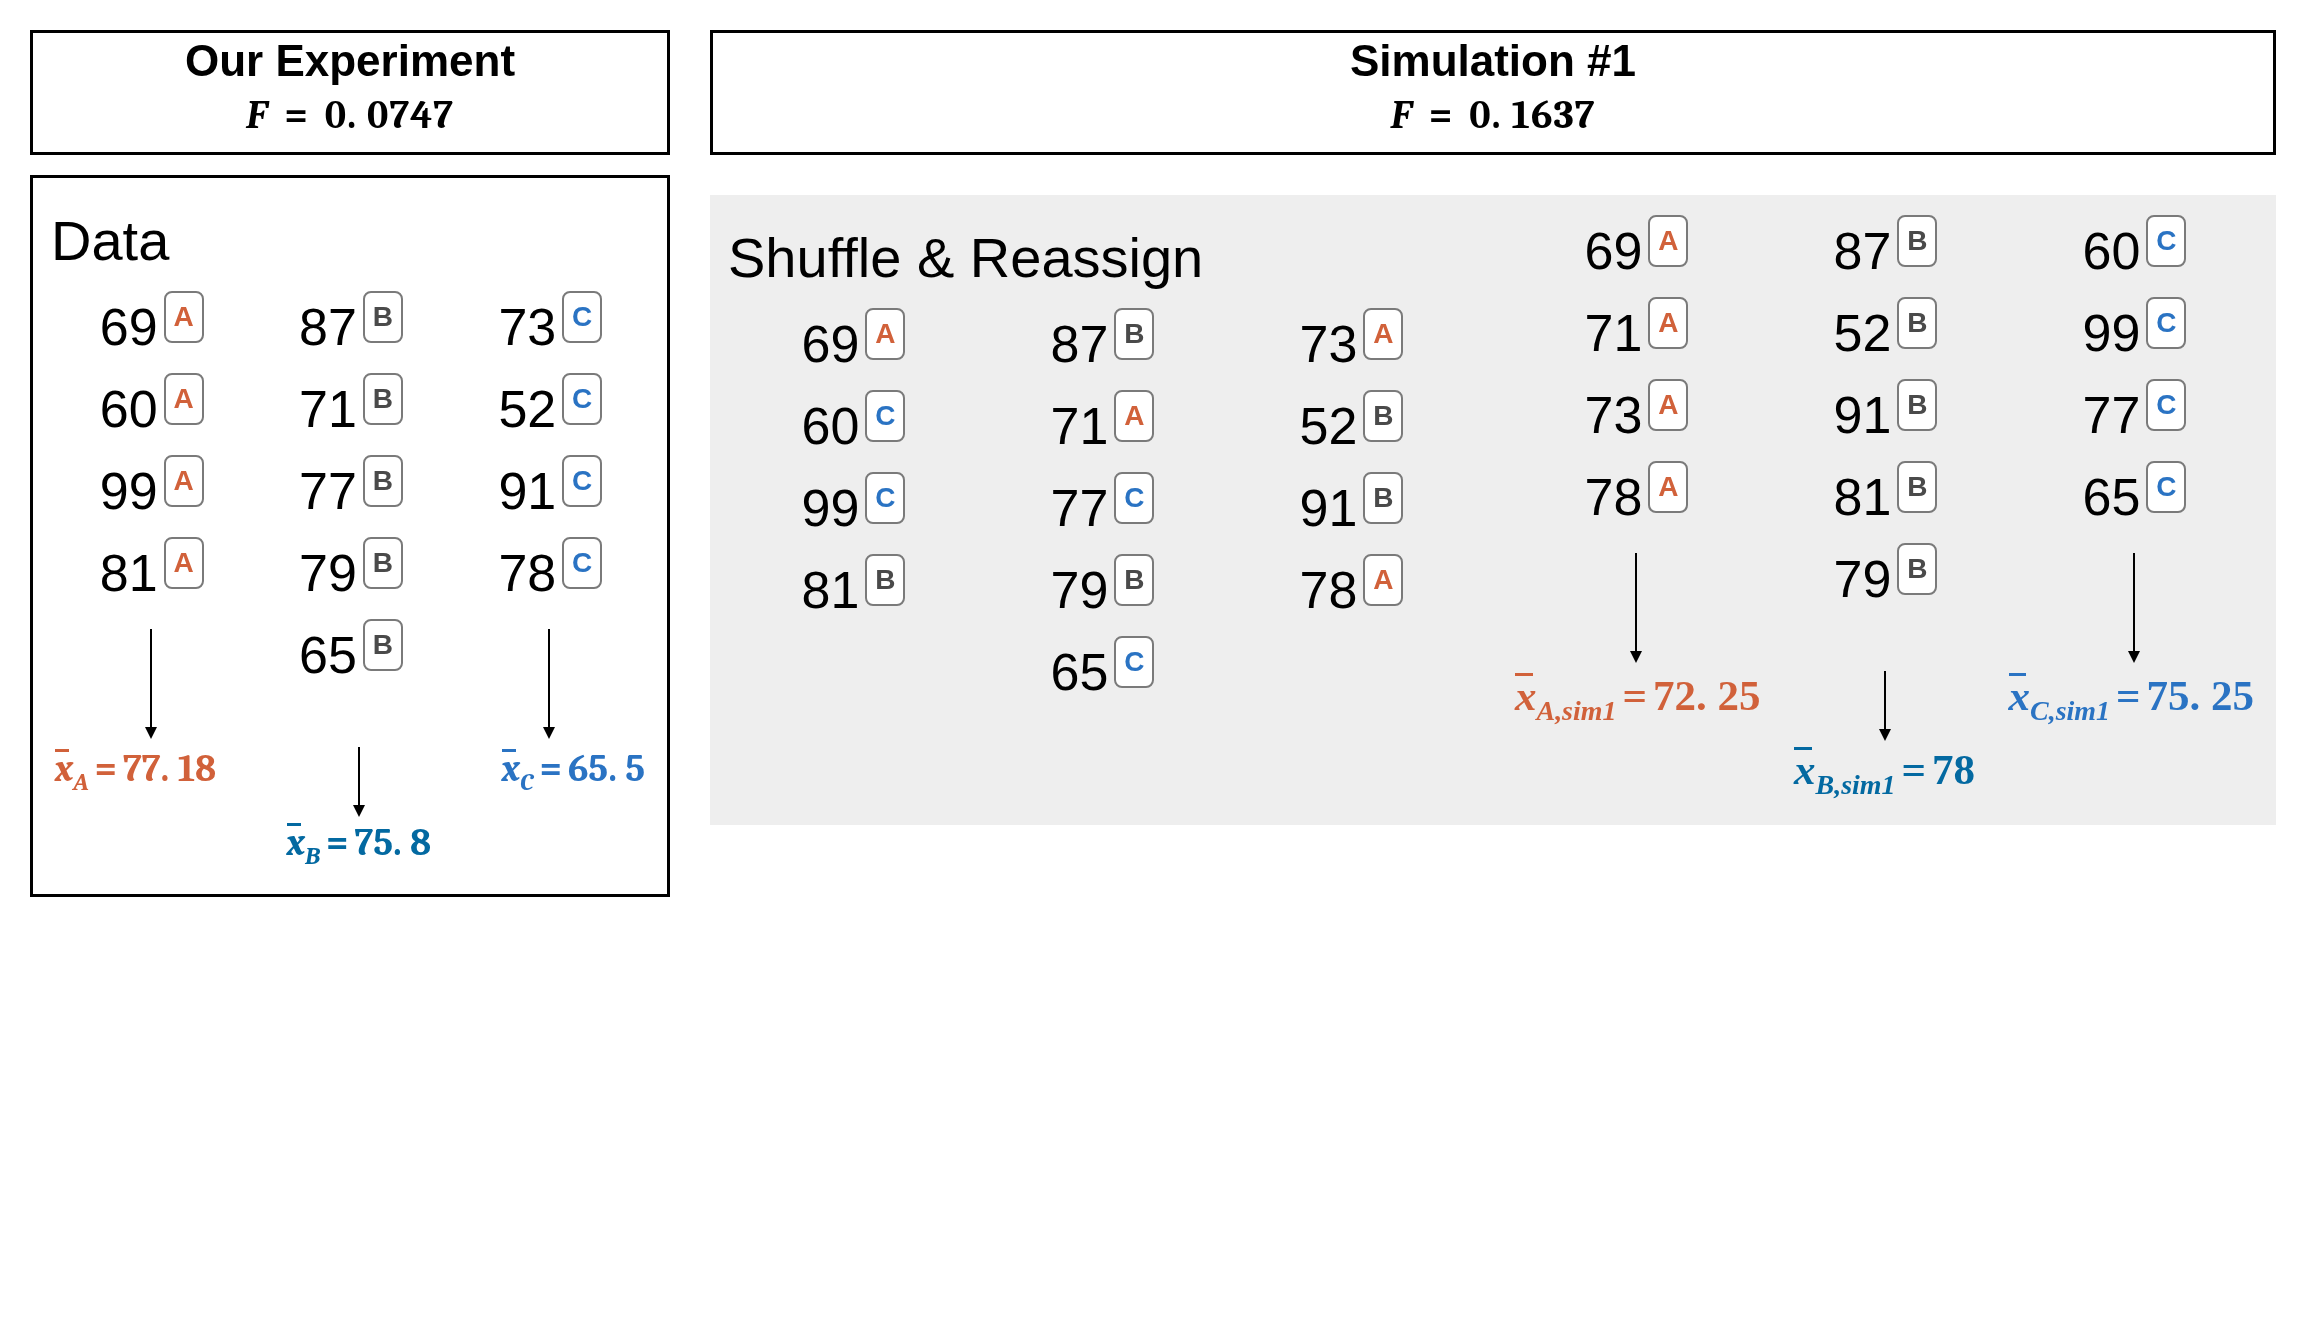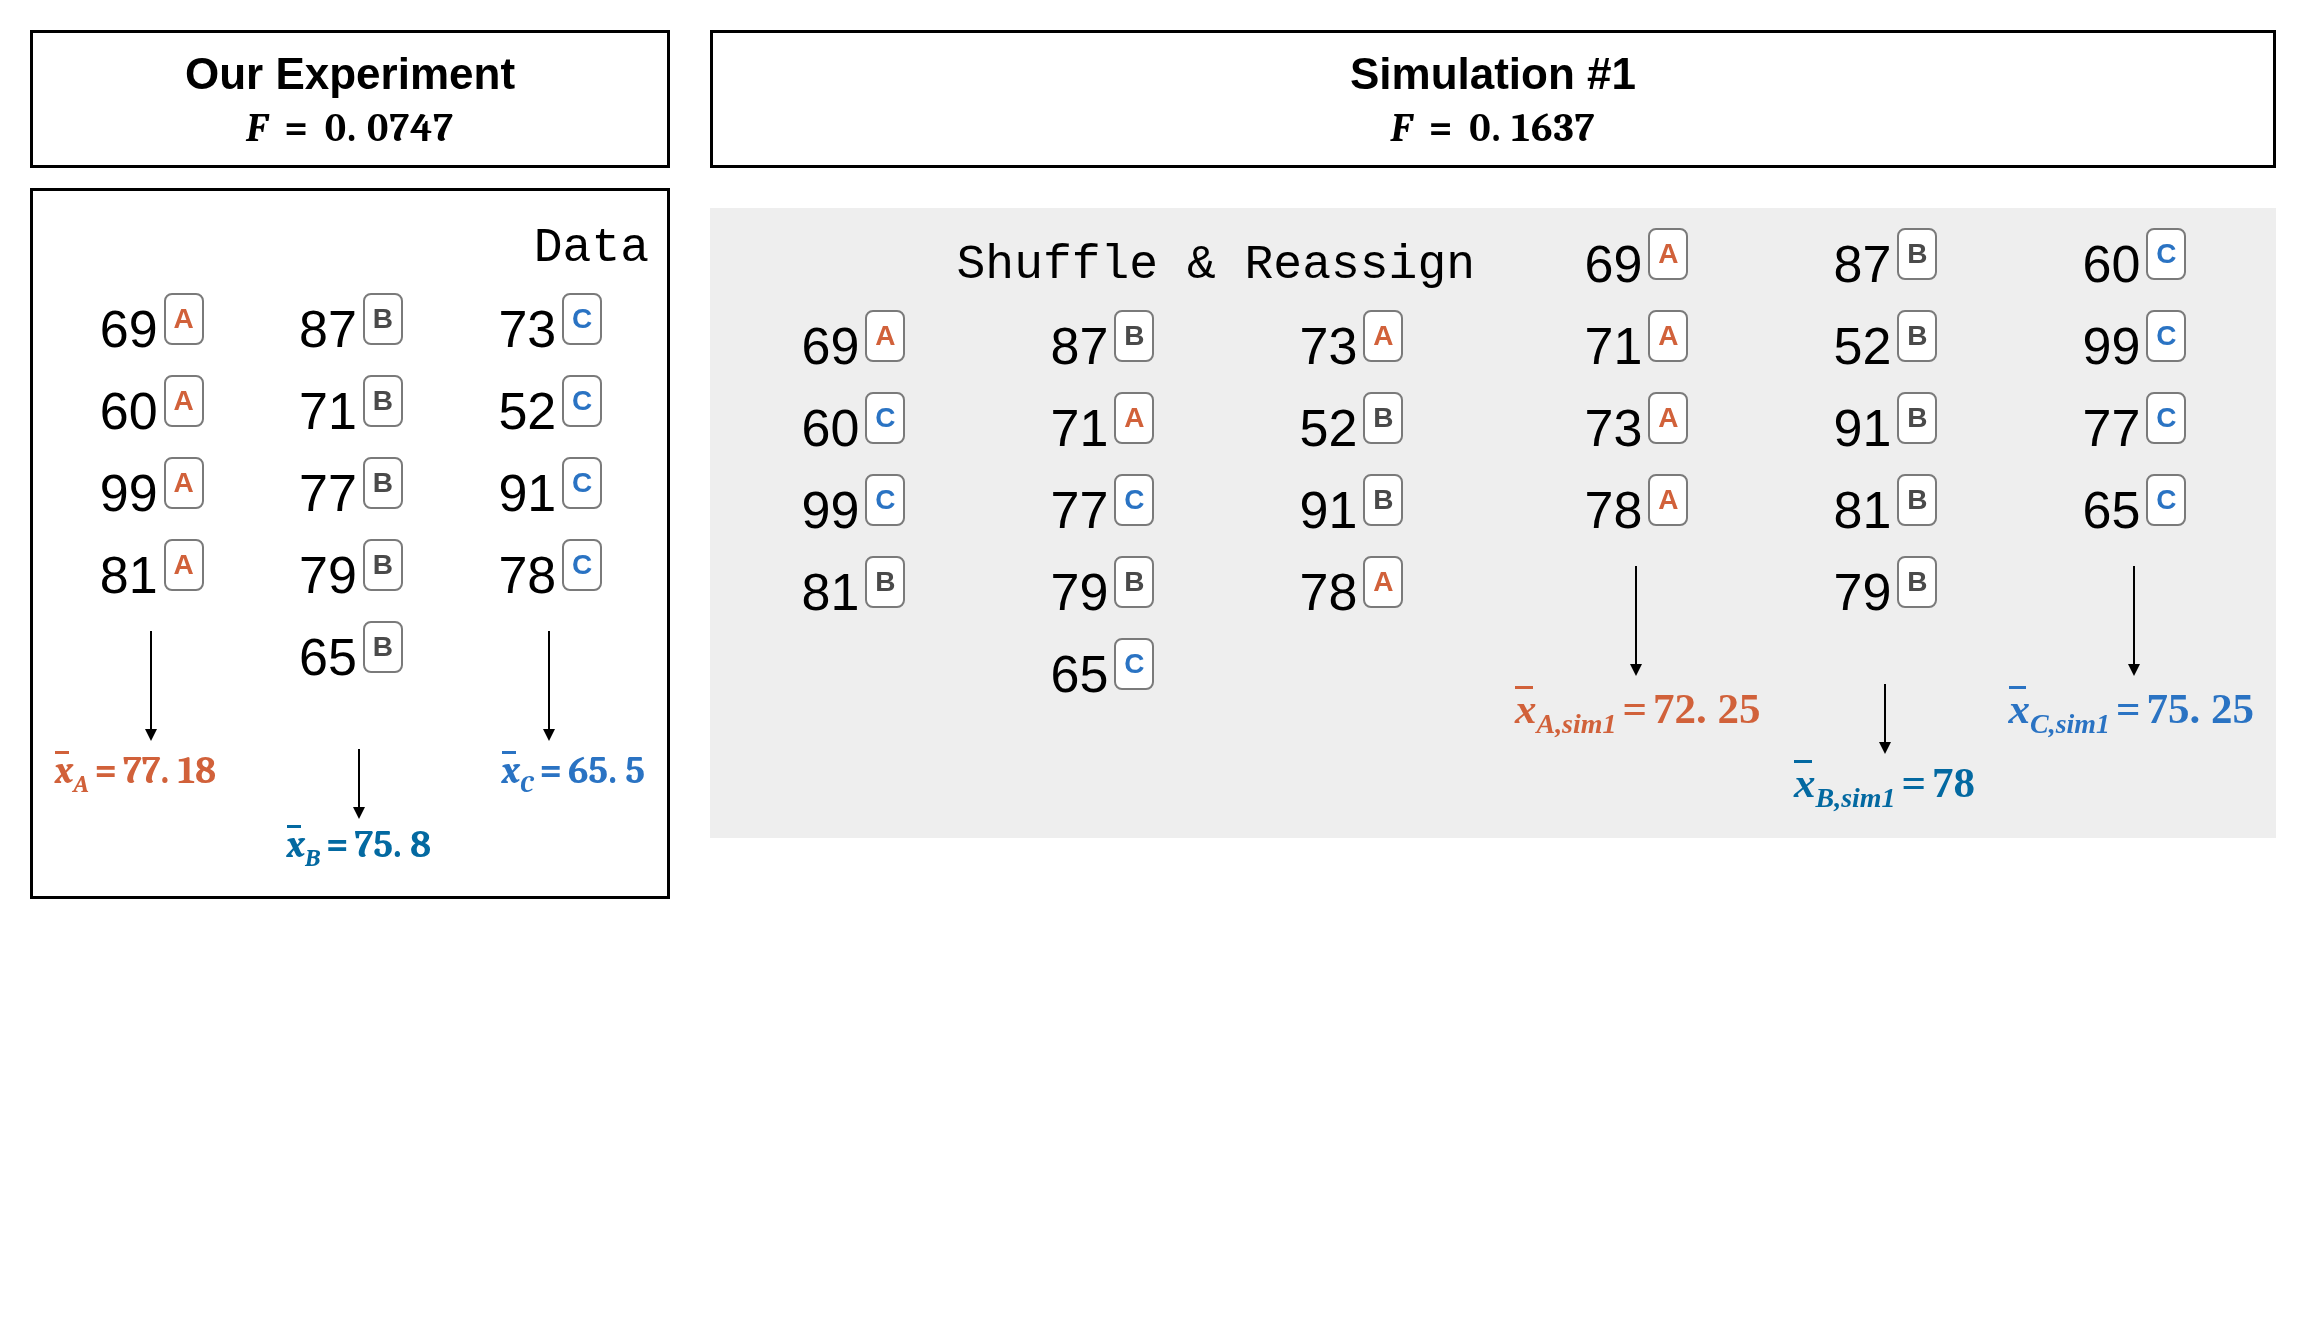--- a/index.html
+++ b/index.html
@@ -13,36 +13,36 @@
   .page {
     display: flex;
     gap: 40px;
     align-items: flex-start;
   }
   .section { display: flex; flex-direction: column; }
   .left-section { width: 640px; }
   .right-section { flex: 1; }
   .header-box {
     border: 3px solid #000;
-    padding: 16px 20px 14px;
+    padding: 3px 20px 14px;
     text-align: center;
   }
   .header-title { font-size: 44px; font-weight: bold; margin-bottom: 6px; }
   .header-formula { font-size: 40px; font-weight: bold; font-style: italic; font-family: 'Cambria', 'Times New Roman', serif; }
   .header-formula .fvar { font-style: italic; }
   .header-formula .eq { font-style: normal; padding: 0 8px; }
   .header-formula .num { font-style: normal; letter-spacing: 1px; }
 
   .panel {
     margin-top: 20px;
     padding: 30px 18px 24px;
   }
   .panel.bordered { border: 3px solid #000; background: #fff; }
   .panel.grey { background: #eee; }
-  .panel-title { text-align: right; font-size: 48px; margin-bottom: 28px; font-family: Liberation Mono, monospace; }
+  .panel-title { text-align: left; font-size: 56px; margin-bottom: 28px; }
 
   .sim-row { display: flex; }
   .sim-panel { flex: 1; }
 
   .cols { display: flex; justify-content: space-around; }
   .col { display: flex; flex-direction: column; align-items: center; }
 
   .cell {
     position: relative;
     font-size: 52px;

